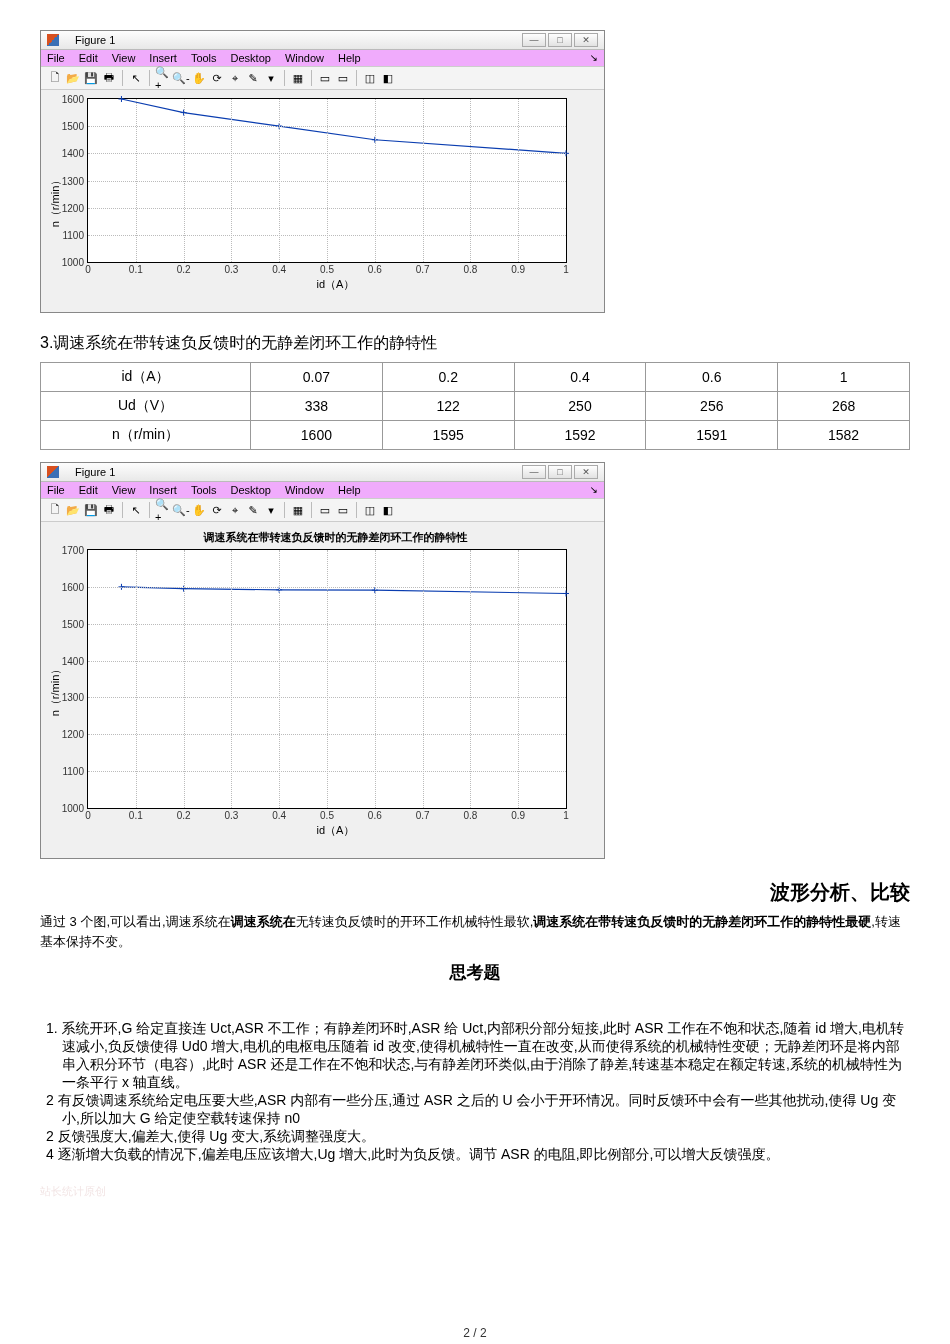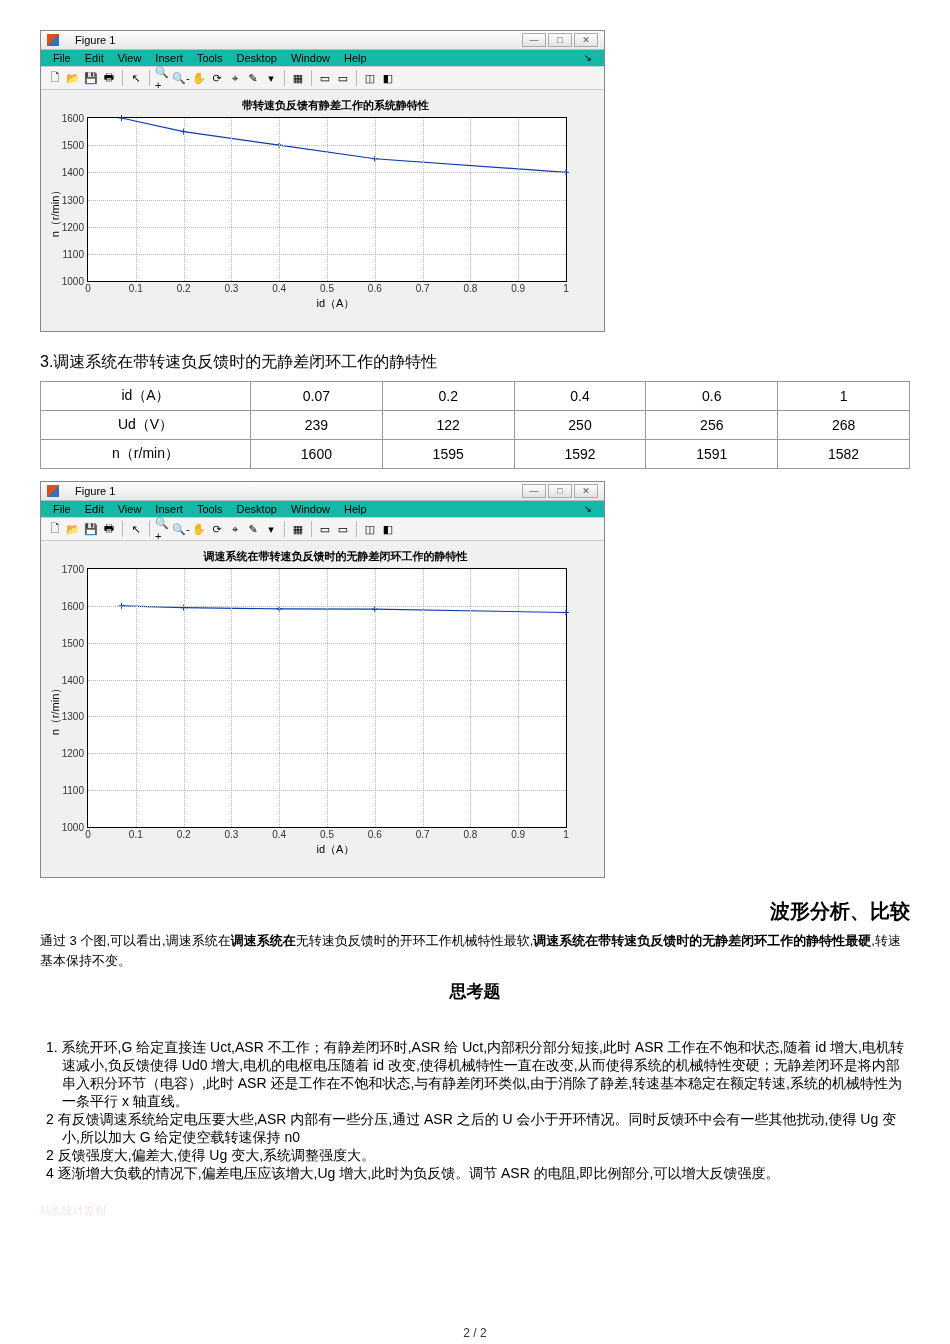--- a/index.html
+++ b/index.html
@@ -39,23 +39,23 @@
     .win-btn {
       width: 24px; height: 14px;
       border: 1px solid #aaa;
       background: linear-gradient(#fefefe,#e2e2e2);
       display: flex; align-items:center; justify-content:center;
       font-size: 9px; color:#555;
     }
     .menubar {
       display: flex;
       justify-content: space-between;
-      background: #14b8a6;
+      background: #f0abfc;
       border-bottom: 1px solid #ccc;
-      padding: 2px 12px;
+      padding: 2px 6px;
       font-size: 11px;
     }
     .menus { display: flex; gap: 14px; }
     .menus span { }
     .menu-arrow { font-size: 10px; }
     
     .toolbar {
       display: flex;
       align-items: center;
       gap: 2px;
@@ -224,21 +224,20 @@
     <span class="sep"></span>
     <span class="tb-icon">▦</span>
     <span class="sep"></span>
     <span class="tb-icon">▭</span>
     <span class="tb-icon">▭</span>
     <span class="sep"></span>
     <span class="tb-icon">◫</span>
     <span class="tb-icon">◧</span>
   </div>
   <div class="plot-area">
-    <div class="chart-title">带转速负反馈有静差工作的系统静特性</div>
     <div class="ylabel">n（r/min）</div>
     <div class="axes" id="axes1">
       <svg id="line1" style="position:absolute;left:0;top:0;width:100%;height:100%;overflow:visible" viewBox="0 0 478 163">
           <polyline points="33.46,0 95.60000000000001,13.58333333333334 191.20000000000002,27.16666666666666 286.8,40.75 478,54.33333333333334" fill="none" stroke="#0a3db0" stroke-width="1.2"></polyline>
           <line x1="30.46" y1="0" x2="36.46" y2="0" stroke="#0a3db0" stroke-width="1"></line>
           <line x1="33.46" y1="-3" x2="33.46" y2="3" stroke="#0a3db0" stroke-width="1"></line>
           <line x1="92.60000000000001" y1="13.58333333333334" x2="98.60000000000001" y2="13.58333333333334" stroke="#0a3db0" stroke-width="1"></line>
           <line x1="95.60000000000001" y1="10.58333333333334" x2="95.60000000000001" y2="16.58333333333334" stroke="#0a3db0" stroke-width="1"></line>
           <line x1="188.20000000000002" y1="27.16666666666666" x2="194.20000000000002" y2="27.16666666666666" stroke="#0a3db0" stroke-width="1"></line>
           <line x1="191.20000000000002" y1="24.16666666666666" x2="191.20000000000002" y2="30.16666666666666" stroke="#0a3db0" stroke-width="1"></line>
@@ -291,21 +290,21 @@
       <tr>
         <td class="label">id（A）</td>
         <td>0.07</td>
         <td>0.2</td>
         <td>0.4</td>
         <td>0.6</td>
         <td>1</td>
       </tr>
       <tr>
         <td class="label">Ud（V）</td>
-        <td>239</td>
+        <td>338</td>
         <td>122</td>
         <td>250</td>
         <td>256</td>
         <td>268</td>
       </tr>
       <tr>
         <td class="label">n（r/min）</td>
         <td>1600</td>
         <td>1595</td>
         <td>1592</td>

